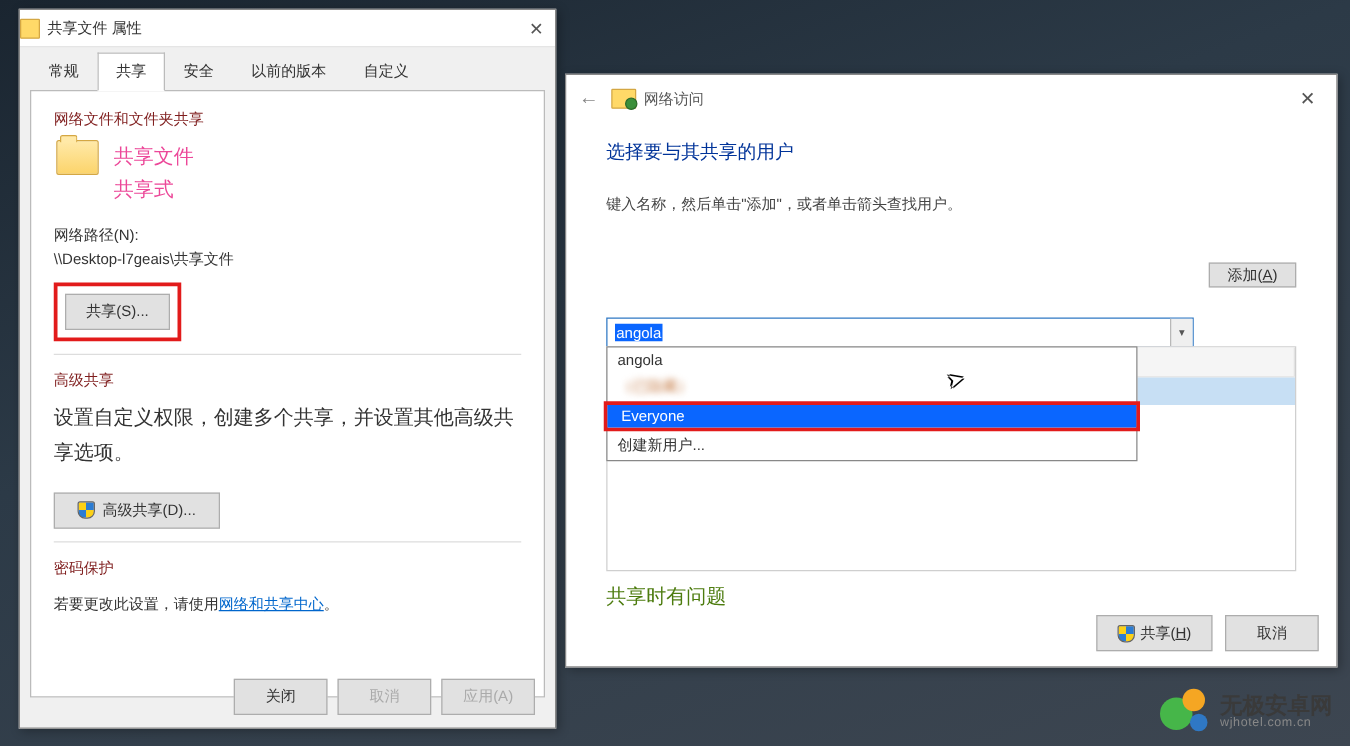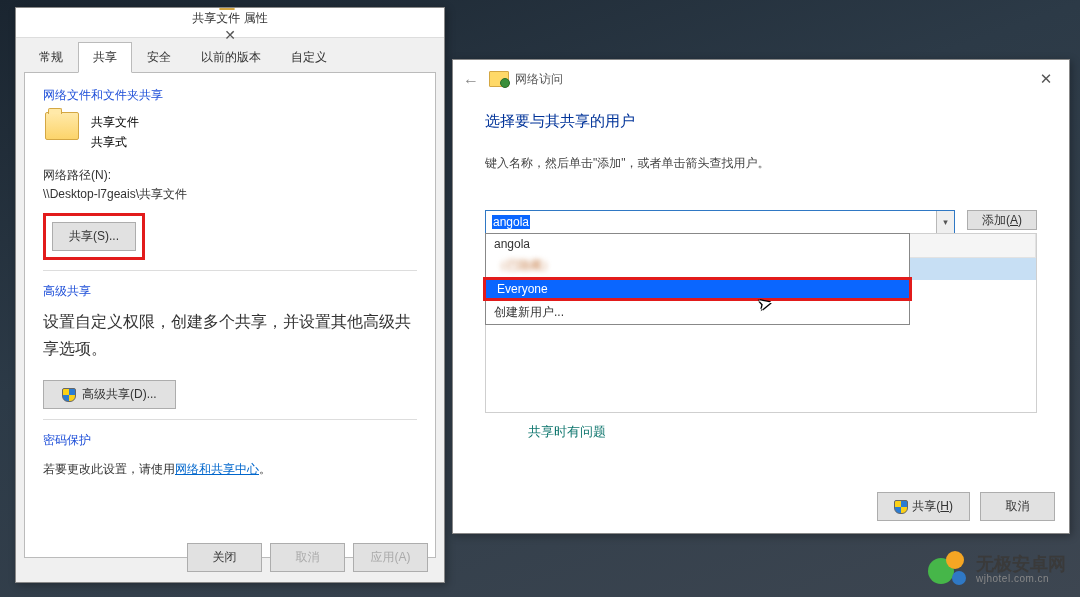--- a/index.html
+++ b/index.html
@@ -29,21 +29,20 @@
       height: 576px;
       background: #f0f0f0;
     }
     .titlebar {
       height: 30px;
       background: #fff;
       display: flex;
       align-items: center;
       padding: 0 0;
       border-bottom: 1px solid #ddd;
-      flex-direction: column;
     }
     .titlebar-icon {
       width: 16px;
       height: 16px;
       background: #ffd968;
       border: 1px solid #d4a743;
       border-radius: 1px;
       margin-right: 6px;
     }
     .titlebar-title {
@@ -96,21 +95,21 @@
       margin-top: 10px;
       padding-top: 12px;
     }
     .groupbox:first-child {
       border-top: none;
       margin-top: 0;
       padding-top: 0;
     }
     .group-label {
       font-size: 12px;
-      color: #1d4ed8;
+      color: #7f1d1d;
       margin-bottom: 8px;
     }
     .folder-row {
       display: flex;
       align-items: flex-start;
       gap: 12px;
       margin-top: 8px;
     }
     .folder-big-icon {
       width: 34px;
@@ -127,22 +126,22 @@
       top: -5px;
       left: 2px;
       width: 12px;
       height: 5px;
       background: #ffe9a8;
       border: 1px solid #d4a743;
       border-bottom: none;
       border-radius: 2px 2px 0 0;
     }
     .folder-text-lines {
-      font-size: 12px;
-      color: #000000;
+      font-size: 16px;
+      color: #ec4899;
       line-height: 1.7;
     }
     .netpath-label {
       font-size: 12px;
       color: #333;
       margin-top: 14px;
     }
     .netpath-value {
       font-size: 12px;
       color: #333;
@@ -271,20 +270,21 @@
       margin-bottom: 38px;
     }
     .na-input-row {
       display: flex;
       gap: 12px;
       align-items: flex-start;
     }
     .combo-wrap {
       position: relative;
       flex: 1;
+      margin-top: 44px;
     }
     .combo {
       width: 100%;
       height: 24px;
       border: 1px solid #2f78c4;
       display: flex;
     }
     .combo-input {
       flex: 1;
       padding: 0 6px;
@@ -364,24 +364,23 @@
       flex: 1;
       border-right: 1px solid #e2e2e2;
     }
     .na-list-row {
       height: 22px;
       background: #c7dff4;
       display: block;
     }
     .na-trouble {
       margin-top: 10px;
-      font-size: 13px;
-      color: #0f766e;
-      cursor: pointer;
-      margin-left: 43px;
+      font-size: 16px;
+      color: #4d7c0f;
+      cursor: pointer;
     }
     .na-footer {
       position: absolute;
       bottom: 12px;
       right: 14px;
       display: flex;
       gap: 10px;
     }
     .na-footer .btn { min-width: 75px; display: inline-flex; align-items: center; justify-content: center; gap: 4px;}
     .cursor-pointer {

